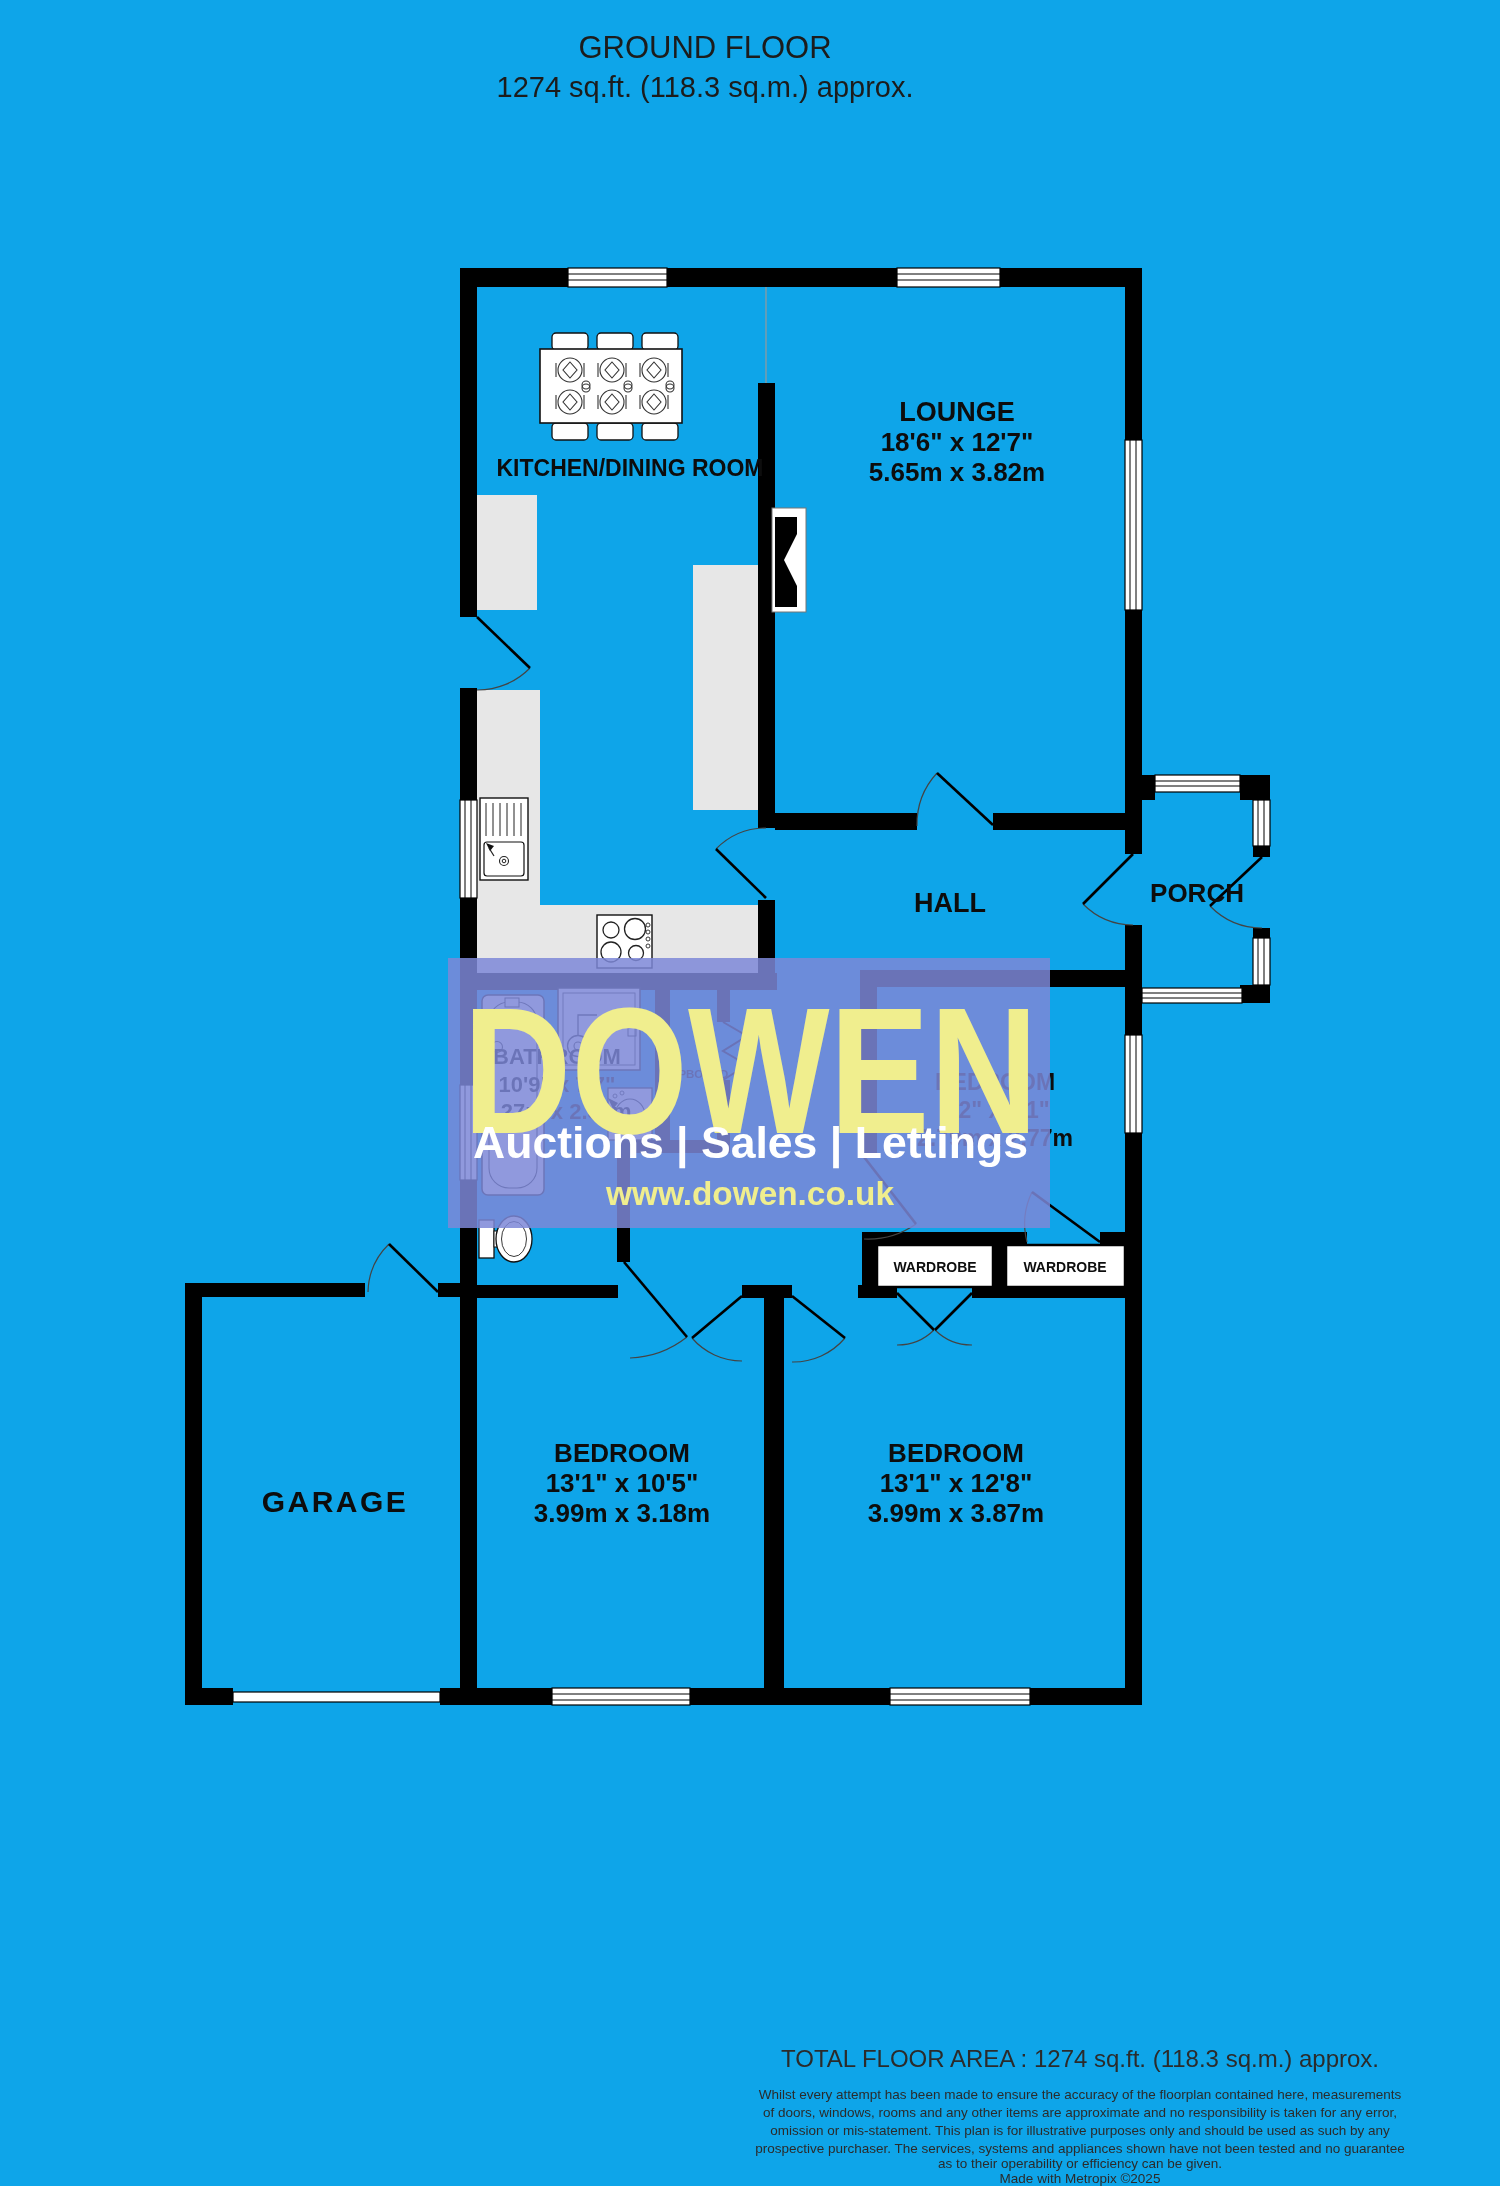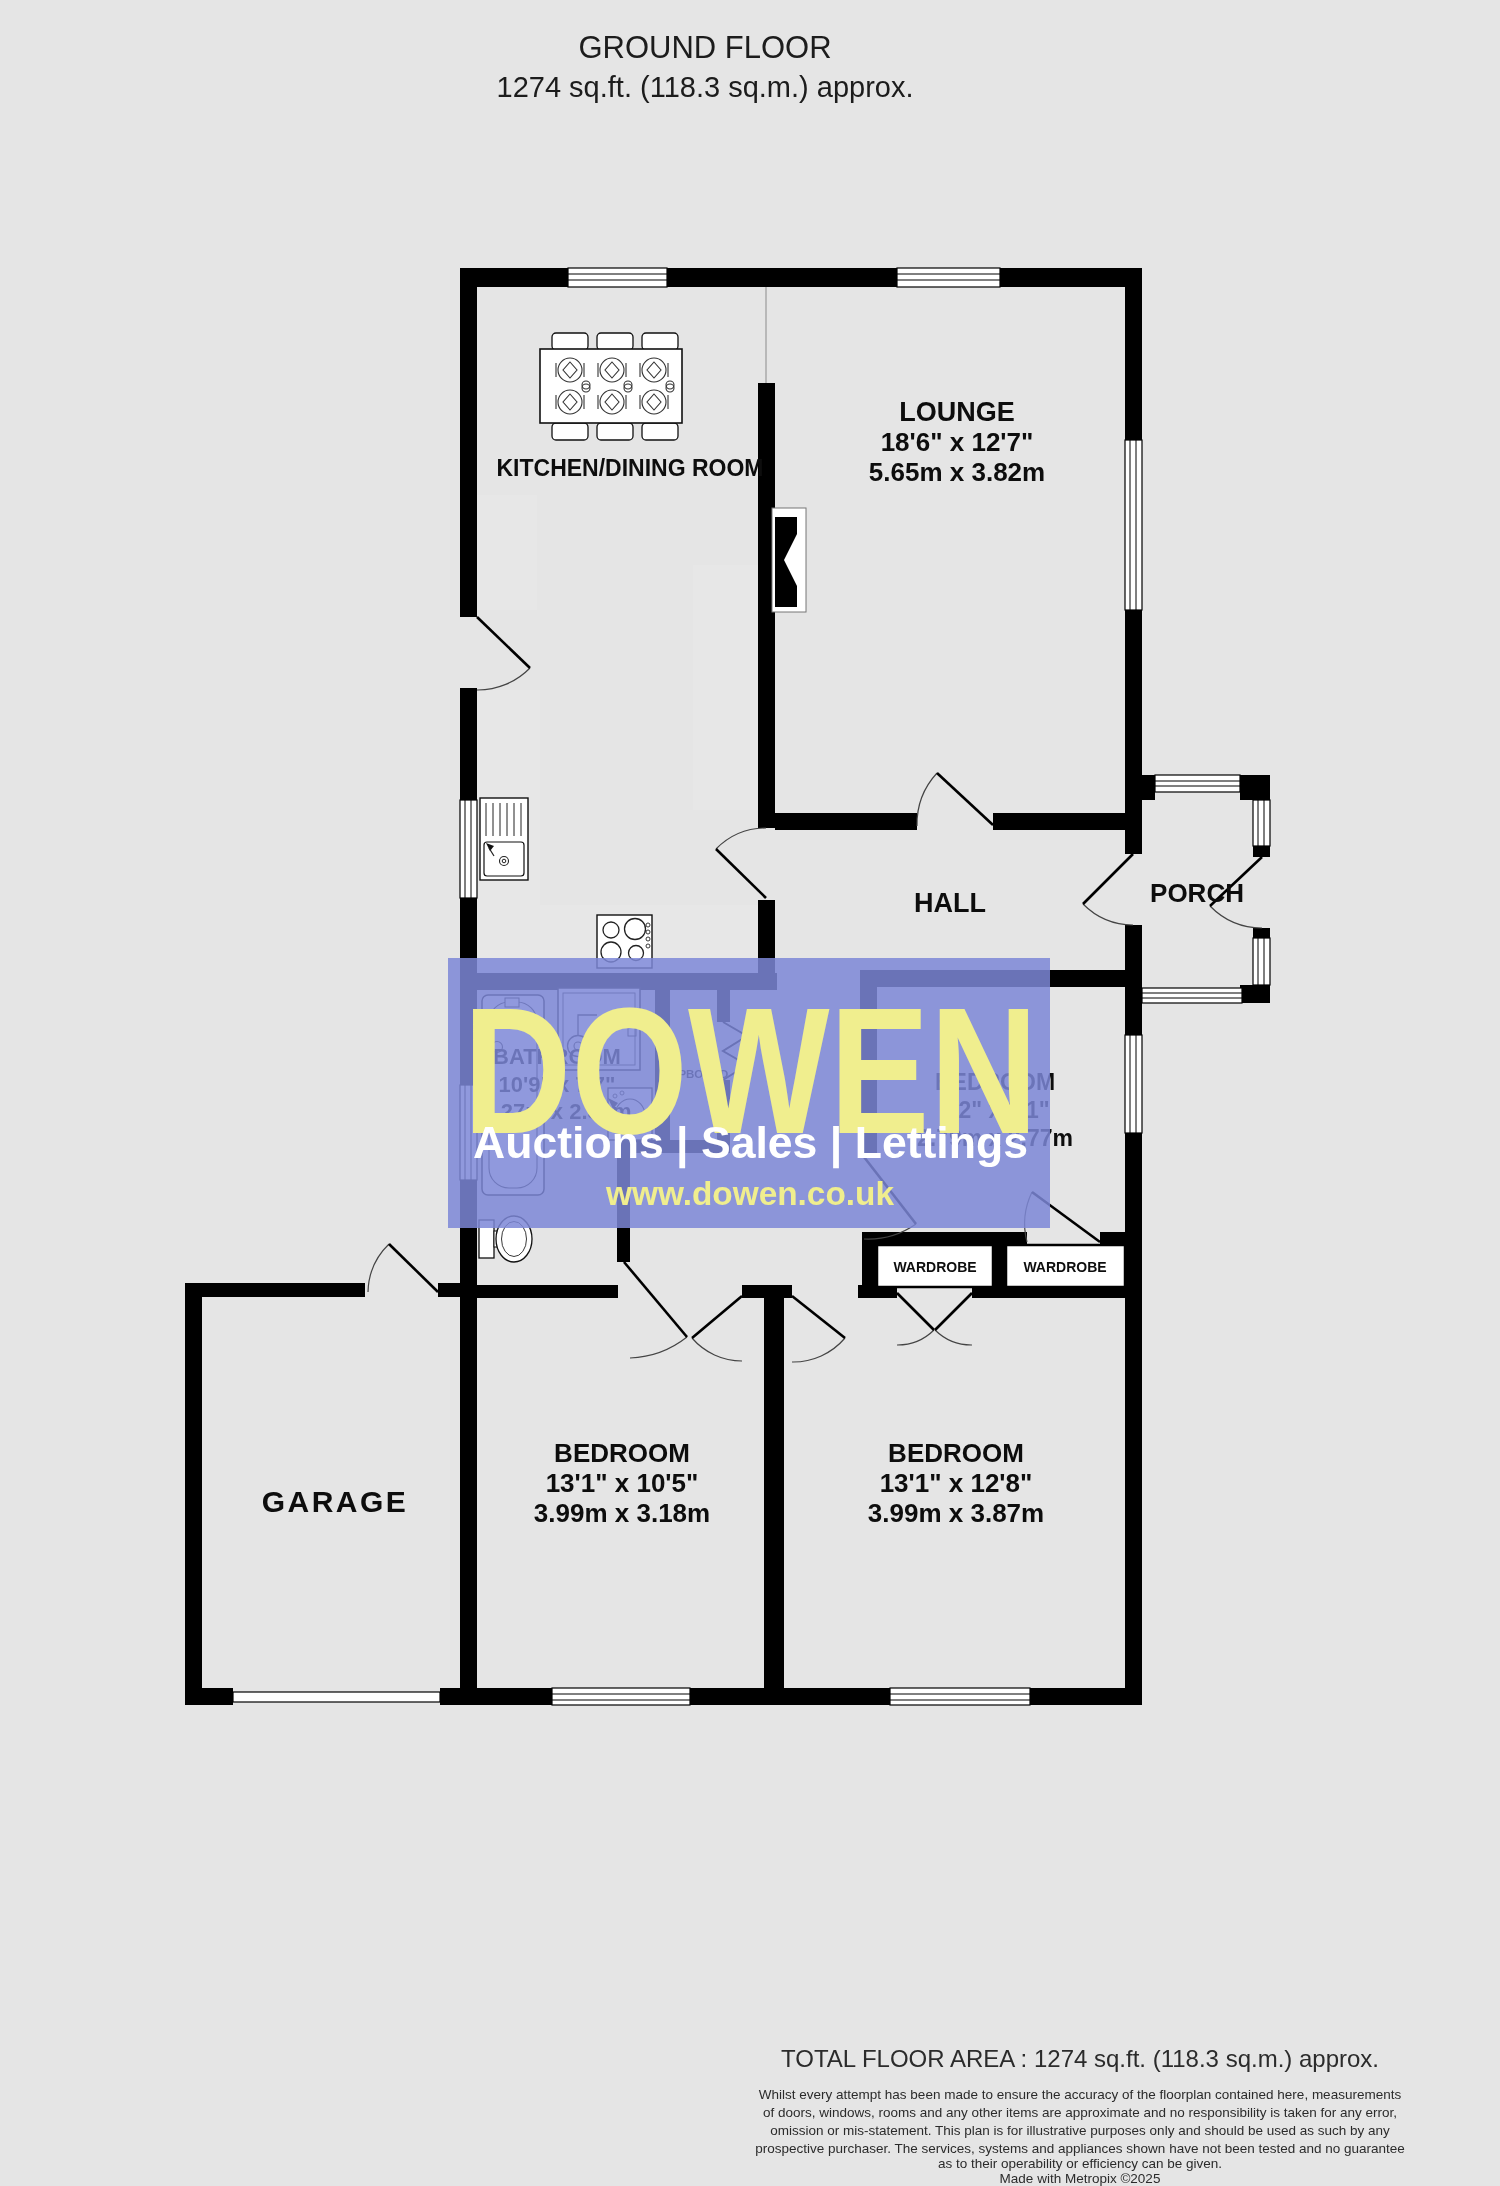--- a/index.html
+++ b/index.html
@@ -1,16 +1,16 @@
 <!DOCTYPE html>
 <html><head>
 <meta charset="utf-8">
 <style>
   html,body{margin:0;padding:0;background:#ffffff;}
-  .page{position:relative;width:1500px;height:2186px;background:#e5e5e5;overflow:hidden;
+  .page{position:relative;width:1500px;height:2186px;background:#0ea5e9;overflow:hidden;
         font-family:"Liberation Sans", sans-serif;}
   svg{display:block;}
   text{font-family:"Liberation Sans", sans-serif;}
   .room-label{font-weight:bold;fill:#0d0d0d;}
   .title-text{fill:#1c1c1c;}
   .footer-text{fill:#2b2b2b;}
   .wall{fill:#000000;}
   .counter{fill:#e7e7e7;}
   .fixture{fill:#ffffff;stroke:#111111;}
   .arc{fill:none;stroke:#444444;stroke-width:1.2;}

